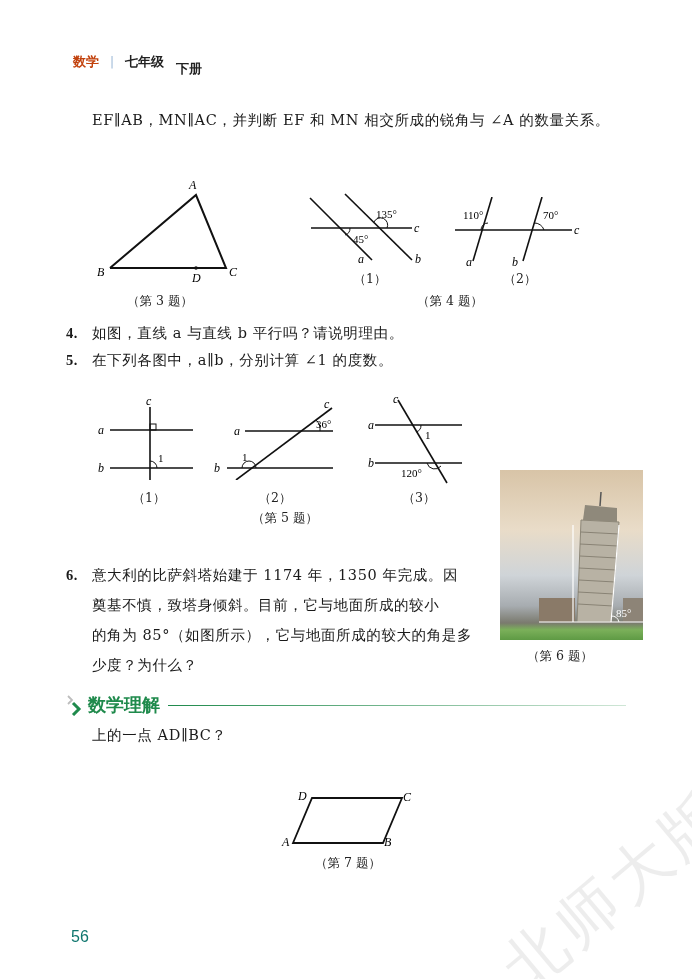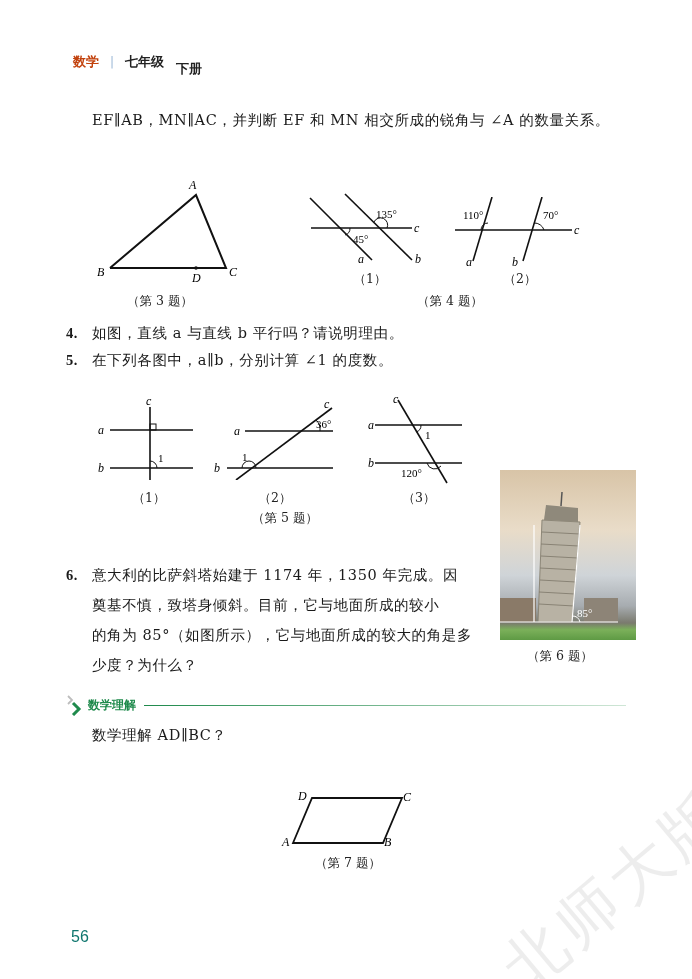--- a/index.html
+++ b/index.html
@@ -10,27 +10,27 @@
   .header .subject { color: #c2410c; }
   .header .sep { color: #9bb7d6; font-weight: normal; margin: 0 11px; font-size: 12px; }
   .header .grade { color: #222; }
   .header .vol { color: #222; margin-left: 12px; margin-top: 14px; }
   .q { font-size: 14.5px; line-height: 30px; letter-spacing: 0.6px; }
   .q .num { font-family: "Liberation Serif", serif; font-weight: bold; display: inline-block; width: 26px; }
   .q .cont { padding-left: 26px; }
   .cap { font-size: 12.5px; color: #222; text-align: center; }
   svg text { font-family: "Liberation Serif", serif; }
   .section { left: 66px; top: 693px; width: 560px; height: 24px; display: flex; align-items: center; }
-  .section .title { font-family: "DejaVu Sans", "Liberation Sans", sans-serif; font-weight: bold; color: #1f8a4c; font-size: 12px; margin-left: 4px; }
+  .section .title { font-family: "DejaVu Sans", "Liberation Sans", sans-serif; font-weight: bold; color: #1f8a4c; font-size: 18px; margin-left: 4px; }
   .section .rule { flex: 1; height: 1px; background: linear-gradient(to right, #1f8a4c, #cfe6d6); margin-left: 8px; }
   .pagenum { left: 71px; top: 928px; font-family: "Liberation Sans", sans-serif; font-size: 16px; color: #0f766e; }
   .watermark { left: 470px; top: 760px; font-family: "DejaVu Sans", sans-serif; font-size: 62px; color: rgba(0,0,0,0.07);
                transform: rotate(-40deg); transform-origin: left top; white-space: nowrap; letter-spacing: 6px; }
-  .photo { left: 500px; top: 470px; width: 136px; height: 170px; overflow: hidden;
-           background: linear-gradient(to bottom, #d8c4a7 0%, #e9dcc8 35%, #cfd4d8 62%, #a7acb0 80%, #7a7a6e 90%, #7bb05a 94%, #5e9a44 100%); }
+  .photo { left: 500px; top: 470px; width: 104px; height: 170px; overflow: hidden;
+           background: linear-gradient(to bottom, #d8c4a7 0%, #e9dcc8 35%, #cfd4d8 62%, #a7acb0 80%, #7a7a6e 90%, #7bb05a 94%, #5e9a44 100%); padding-left: 39px; }
 </style>
 </head>
 <body>
 
 <div class="abs header">
   <span class="subject">数学</span>
   <span class="sep">|</span>
   <span class="grade">七年级</span>
   <span class="vol">下册</span>
 </div>
@@ -162,21 +162,21 @@
 <div class="abs section">
   <svg width="18" height="22">
     <polyline points="2,2 6,6 2,10" fill="none" stroke="#bdbdbd" stroke-width="1.8"></polyline>
     <polyline points="7,9 13,15 7,21" fill="none" stroke="#1f8a4c" stroke-width="3"></polyline>
   </svg>
   <span class="title">数学理解</span>
   <span class="rule"></span>
 </div>
 
 <div class="abs q" style="left:66px; top:720px; width:570px;">
-  <div class="cont"><span>数学理解 AD∥BC？</span></div>
+  <div class="cont"><span>上的一点 AD∥BC？</span></div>
 </div>
 
 <svg class="abs" style="left:275px; top:788px;" width="150" height="60">
   <polygon points="18,55 37,10 127,10 108,55" fill="none" stroke="#111" stroke-width="1.8"></polygon>
   <text x="23" y="12" font-size="12" font-style="italic">D</text>
   <text x="128" y="13" font-size="12" font-style="italic">C</text>
   <text x="7" y="58" font-size="12" font-style="italic">A</text>
   <text x="109" y="58" font-size="12" font-style="italic">B</text>
 </svg>
 <div class="abs cap" style="left:308px; top:855px; width:80px;">（第 7 题）</div>

